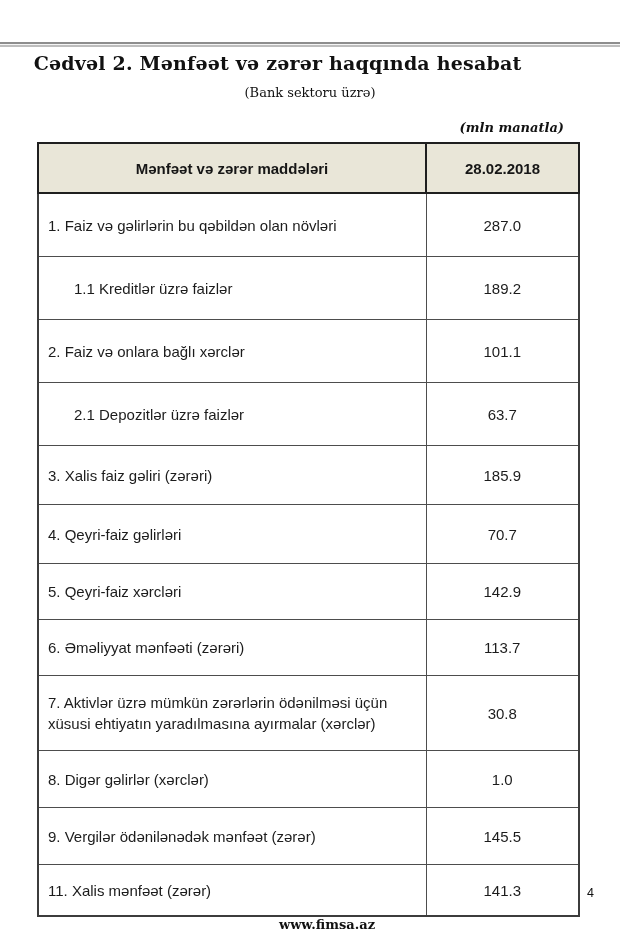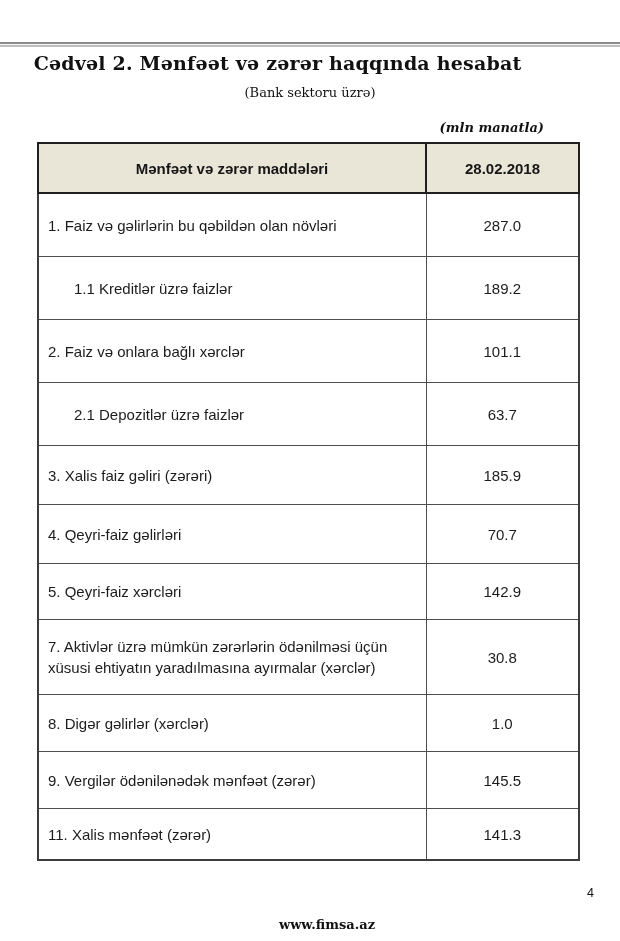--- a/index.html
+++ b/index.html
@@ -34,21 +34,21 @@
     left: 0; top: 85px;
     width: 620px;
     text-align: center;
     font-family: "DejaVu Serif", serif;
     font-weight: normal;
     font-size: 13px;
     color: #111111;
   }
   .unit-note {
     position: absolute;
-    right: 76px; top: 120px;
+    right: 56px; top: 120px;
     font-family: "DejaVu Serif", serif;
     font-style: italic;
     font-weight: bold;
     font-size: 13px;
     color: #111111;
   }
   table.report {
     position: absolute;
     left: 37px; top: 142px;
     width: 541px;
@@ -146,20 +146,24 @@
       <td class="value">185.9</td>
     </tr>
     <tr class="h50">
       <td class="label">4. Qeyri-faiz gəlirləri</td>
       <td class="value">70.7</td>
     </tr>
     <tr class="h47">
       <td class="label">5. Qeyri-faiz xərcləri</td>
       <td class="value">142.9</td>
     </tr>
+    <tr class="h47">
+      <td class="label">6. Əməliyyat mənfəəti (zərəri)</td>
+      <td class="value">113.7</td>
+    </tr>
     <tr class="h66">
       <td class="label">7. Aktivlər üzrə mümkün zərərlərin ödənilməsi üçün xüsusi ehtiyatın yaradılmasına ayırmalar (xərclər)</td>
       <td class="value">30.8</td>
     </tr>
     <tr class="h48">
       <td class="label">8. Digər gəlirlər (xərclər)</td>
       <td class="value">1.0</td>
     </tr>
     <tr class="h48">
       <td class="label">9. Vergilər ödənilənədək mənfəət (zərər)</td>

